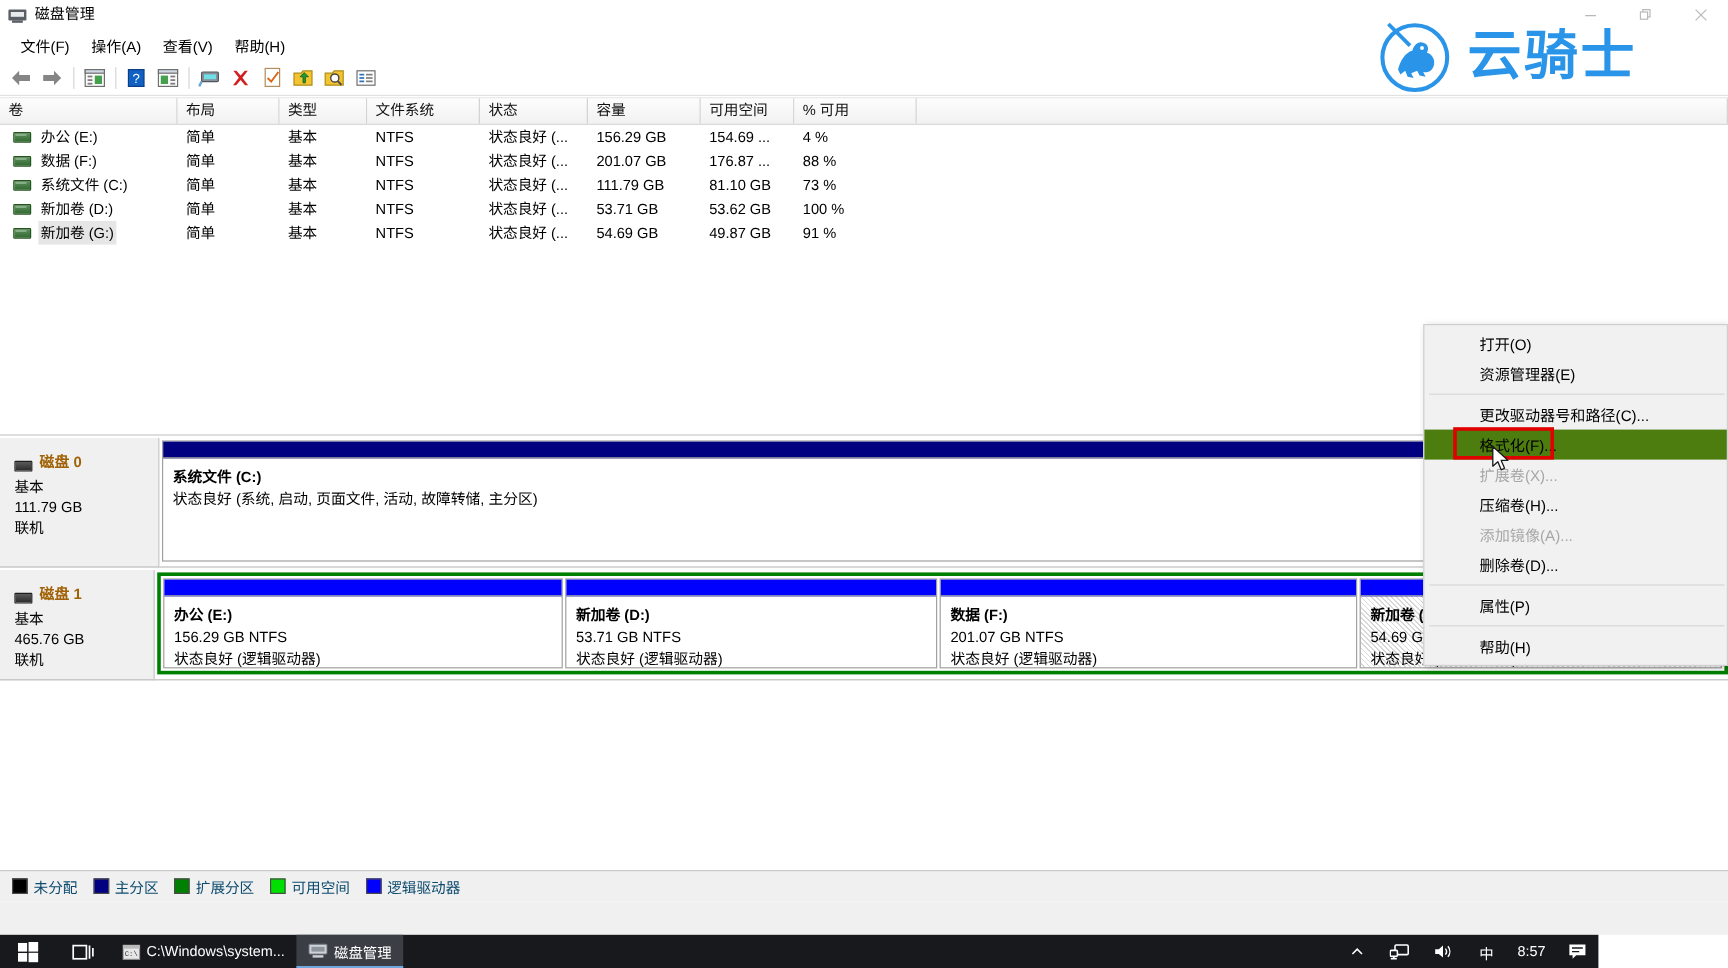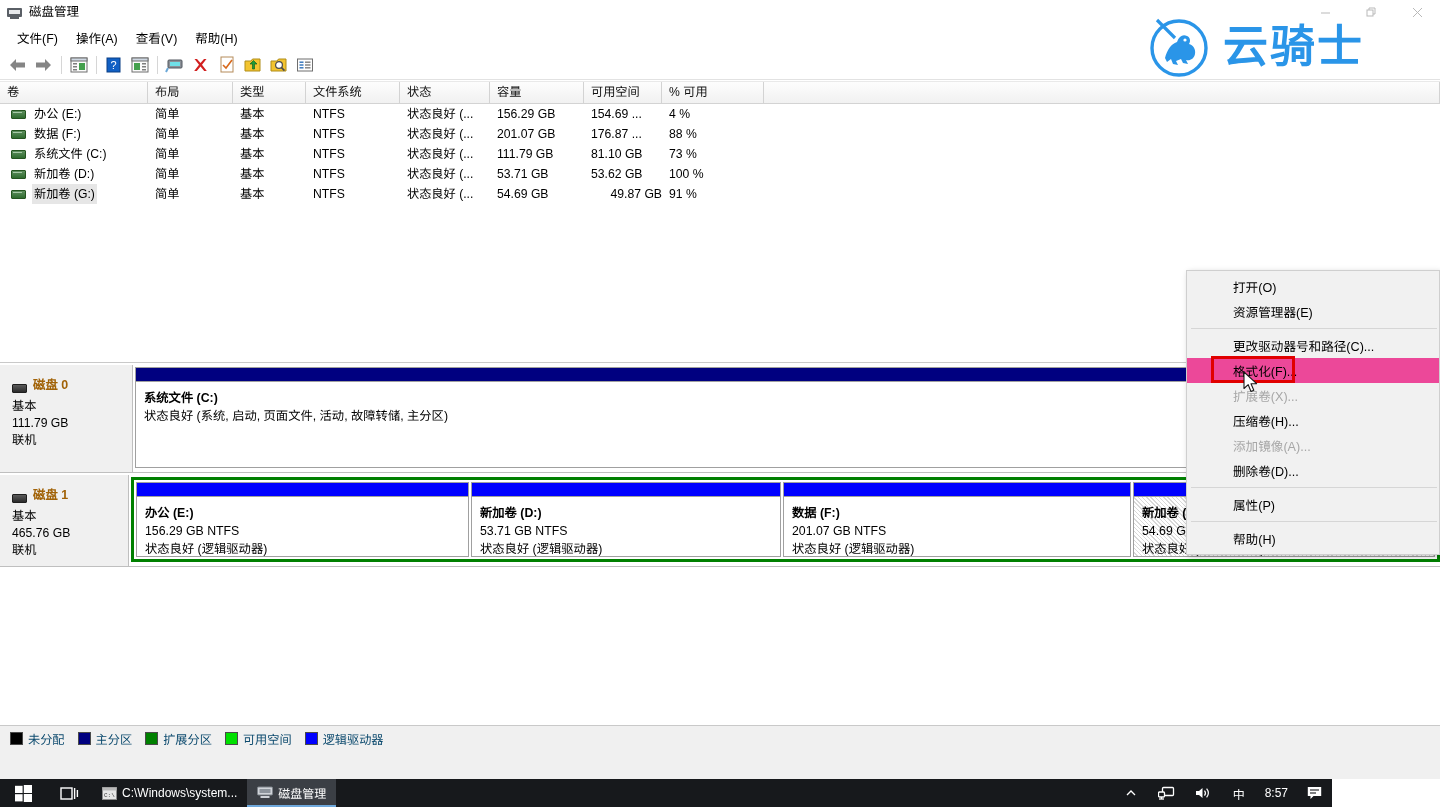--- a/index.html
+++ b/index.html
@@ -269,21 +269,21 @@
     height: 25px;
     display: flex; align-items: center;
     padding-left: 46px;
     font-size: 12.6px; color: #000;
     box-sizing: border-box;
     position: relative;
     white-space: nowrap;
   }
   .ctx-item.disabled { color: #a7a7a7; }
   .ctx-item.highlight {
-    background: #ec4899;
+    background: #4d7c0f;
   }
   .ctx-sep {
     height: 1px; background: #d6d6d6;
     margin: 4px 2px 4px 4px;
   }
   .redbox {
     position: absolute;
     left: 1211px; top: 356px;
     width: 84px; height: 27px;
     border: 3px solid #e10000;
@@ -562,21 +562,21 @@
         <div class="lrow selected">
           <div class="lc vol" style="width: 148px;">
             <span class="vol-ico"></span>
             <span class="vol-label">新加卷 (G:)</span>
           </div>
           <div class="lc" style="width: 85px;">简单</div>
           <div class="lc" style="width: 73px;">基本</div>
           <div class="lc" style="width: 94px;">NTFS</div>
           <div class="lc" style="width: 90px;">状态良好 (...</div>
           <div class="lc" style="width: 94px;">54.69 GB</div>
-          <div class="lc" style="width: 78px; text-align: right;">49.87 GB</div>
+          <div class="lc" style="width: 78px;">49.87 GB</div>
           <div class="lc" style="width: 102px;">91 %</div>
         </div>
       </div>
   </div>
 
   <div class="graphpane" id="graphPane">
       <div class="diskrow" style="top: 2px; height: 108px; width: 1440px;">
         <div class="diskinfo">
           <div class="dname">
             <span class="dico"></span>

